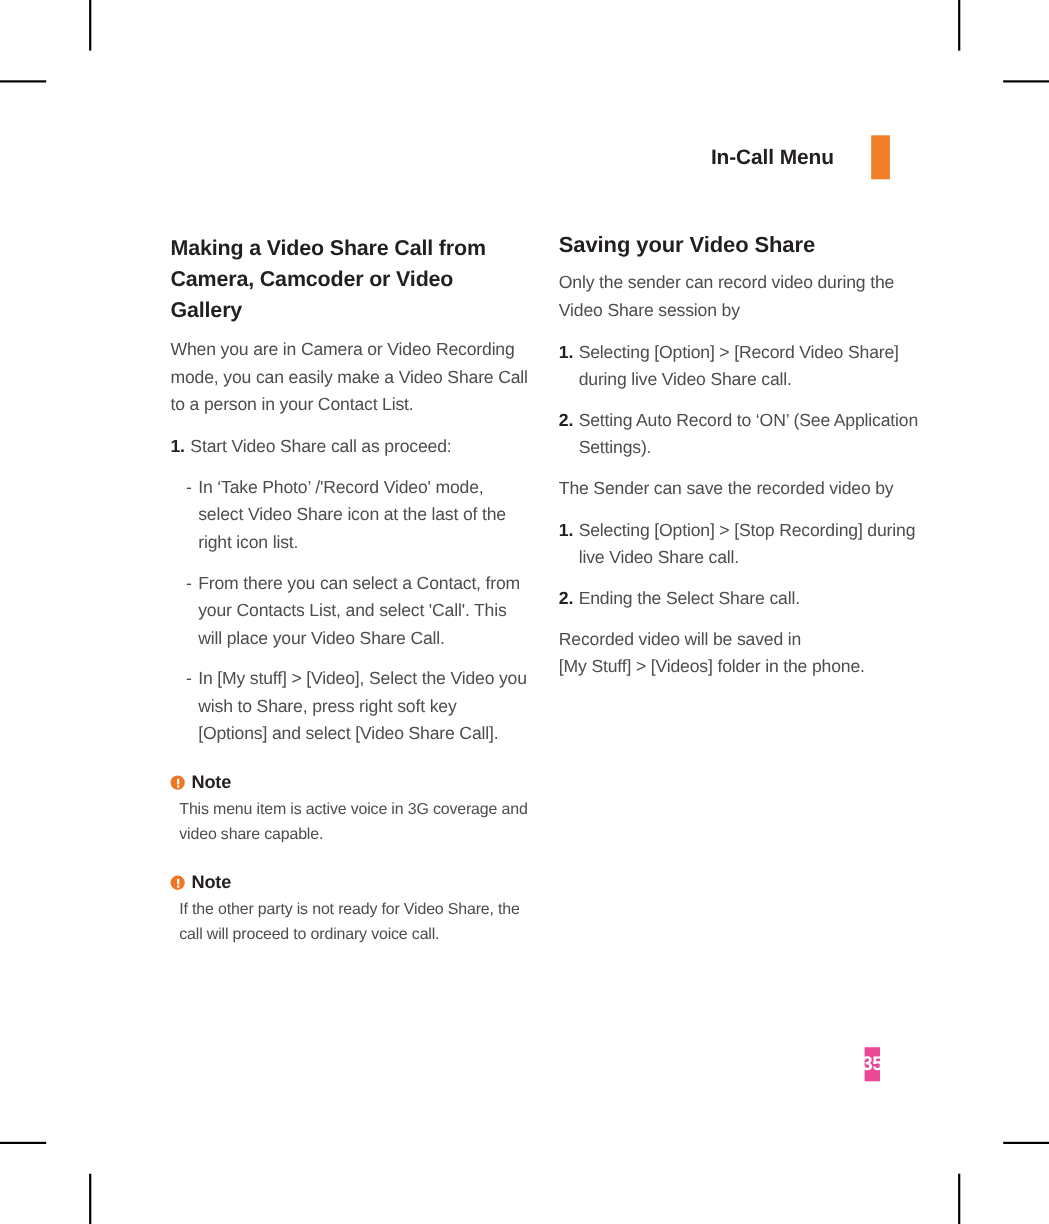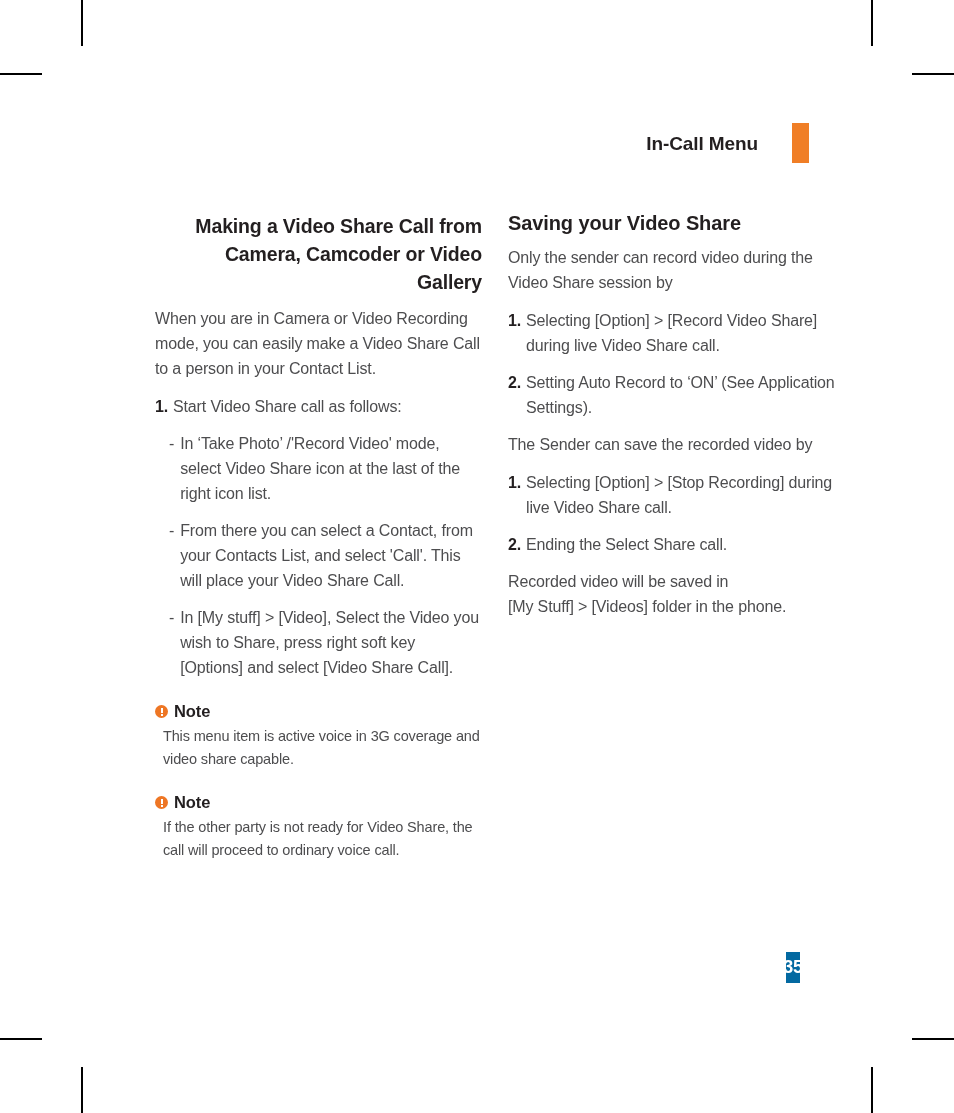--- a/index.html
+++ b/index.html
@@ -75,21 +75,20 @@
   }
   .col { width: 327px; }
 
   h2.sec-title {
     margin: 0 0 10px 0;
     font-size: 19.5px;
     line-height: 28px;
     font-weight: bold;
     color: #231f20;
     letter-spacing: -0.15px;
-    text-align: right;
   }
   h2.sec-title-sm {
     margin: 0 0 11px 0;
     font-size: 20px;
     line-height: 22px;
     font-weight: bold;
     color: #231f20;
     letter-spacing: -0.1px;
   }
 
@@ -184,21 +183,21 @@
     letter-spacing: -0.15px;
   }
 
   
   .page-num {
     position: absolute;
     left: 705px;
     top: 952px;
     width: 14px;
     height: 31px;
-    background: #0369a1;
+    background: #ec4899;
     color: #ffffff;
     font-size: 18px;
     font-weight: bold;
     display: flex;
     align-items: center;
     justify-content: center;
     letter-spacing: -0.3px;
   }
 </style>
 </head>
@@ -223,21 +222,21 @@
   <div class="columns">
 
     <div class="col">
 
       <h2 class="sec-title">Making a Video Share Call from Camera, Camcoder or Video Gallery</h2>
 
       <p class="body">When you are in Camera or Video Recording mode, you can easily make a Video Share Call to a person in your Contact List.</p>
 
       <div class="num-item">
         <span class="marker">1.</span>
-        <span class="txt">Start Video Share call as follows:</span>
+        <span class="txt">Start Video Share call as proceed:</span>
       </div>
 
       <div class="dash-item">
         <span class="marker">-</span>
         <span class="txt">In ‘Take Photo’ /'Record Video' mode, select Video Share icon at the last of the right icon list.</span>
       </div>
       <div class="dash-item">
         <span class="marker">-</span>
         <span class="txt">From there you can select a Contact, from your Contacts List, and select 'Call'. This will place your Video Share Call.</span>
       </div>

